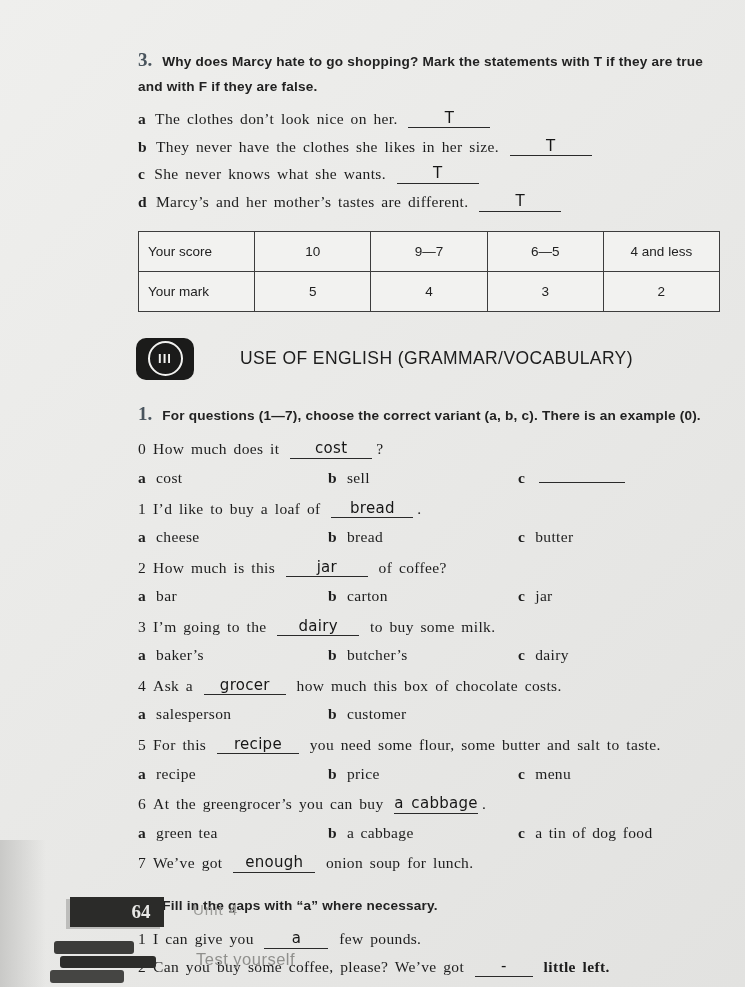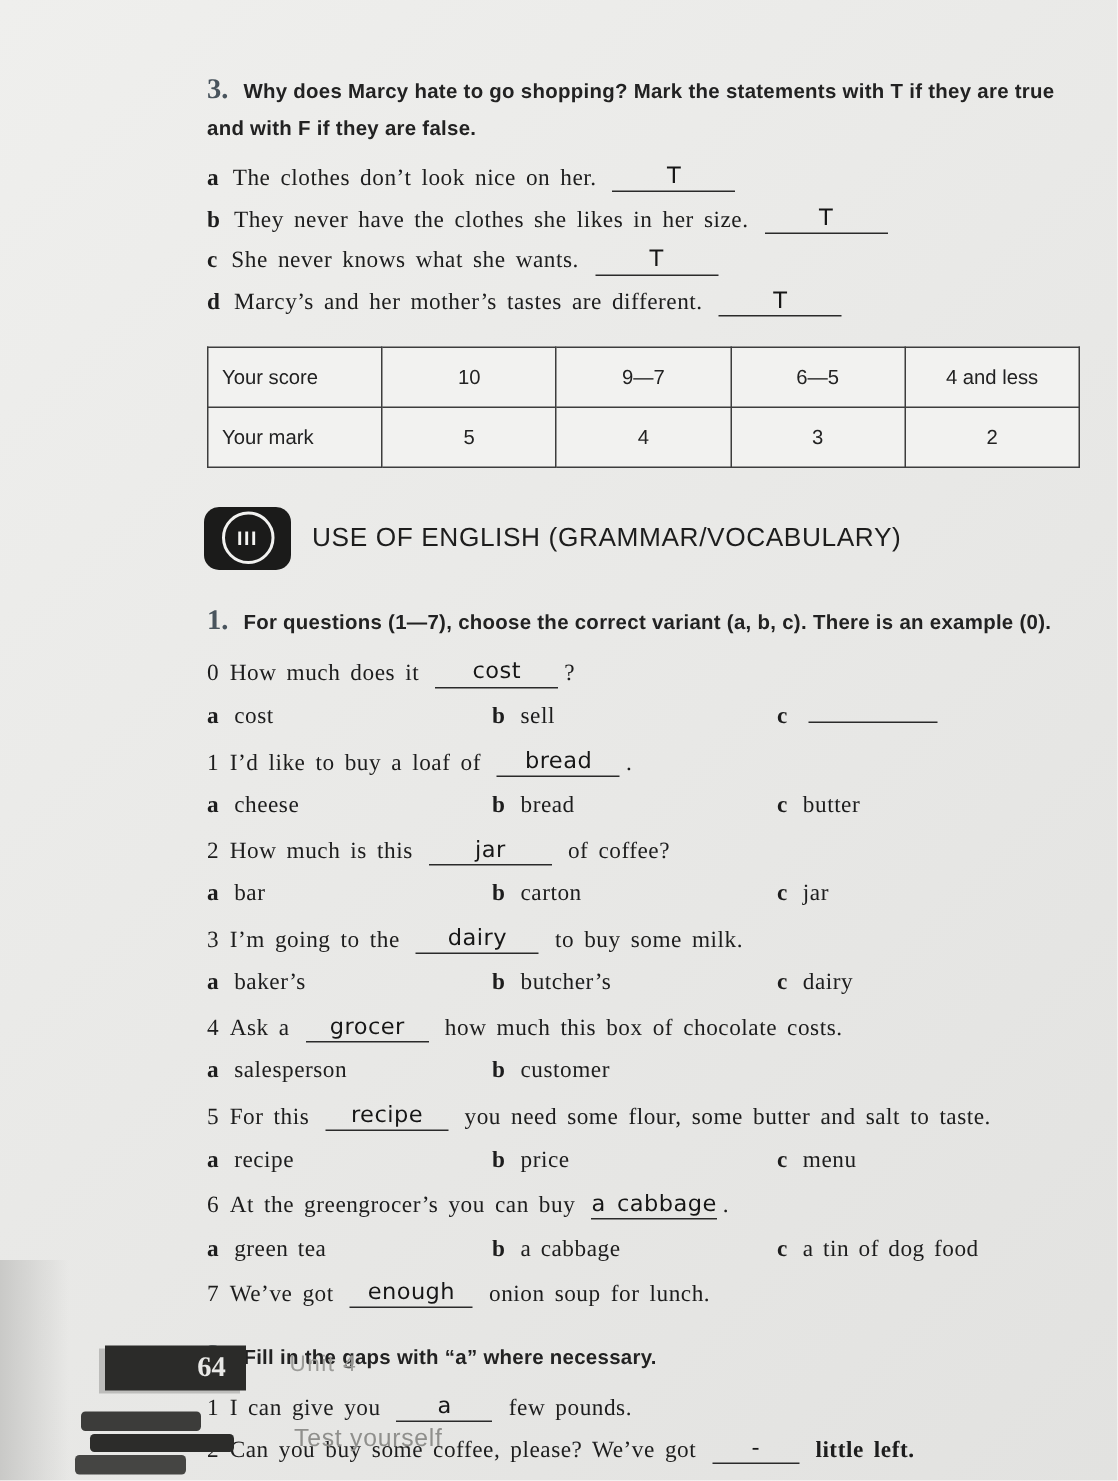--- a/index.html
+++ b/index.html
@@ -24,21 +24,21 @@
   .gap{display:inline-block;min-width:82px;border-bottom:1.4px solid #2a2a2a;text-align:center;line-height:1.05;margin:0 4px;vertical-align:baseline;}
   .gap-small{min-width:86px;}
   .hand{font-family:"DejaVu Sans",sans-serif;font-size:15px;color:#161616;letter-spacing:.3px;position:relative;top:-1px;}
 
   
   table.score{border-collapse:collapse;width:100%;margin:16px 0 26px 0;background:#f2f2f0;table-layout:fixed;}
   table.score td{border:1.4px solid #3d3d3d;height:37px;font-family:"Liberation Sans",sans-serif;font-size:13.5px;color:#222;text-align:center;}
   table.score td.rowlabel{text-align:left;padding-left:9px;}
 
   
-  .section-header{display:flex;align-items:center;margin:6px 0 20px -2px;}
+  .section-header{display:flex;align-items:center;margin:6px 0 20px -2px;gap:32px;}
   .section-badge{width:58px;height:42px;background:#1b1b1a;border-radius:10px;display:flex;align-items:center;justify-content:center;flex:0 0 auto;}
   .badge-circle{width:31px;height:31px;border:2px solid #f2f2f0;border-radius:50%;display:flex;align-items:center;justify-content:center;}
   .badge-circle span{color:#f4f4f2;font-family:"Liberation Sans",sans-serif;font-weight:bold;font-size:13px;letter-spacing:1px;}
   .section-title{font-family:"Liberation Sans",sans-serif;font-size:17.5px;color:#1d1d1d;margin-left:14px;letter-spacing:.4px;}
 
   
   .opt-row{display:flex;font-size:15.5px;letter-spacing:.35px;word-spacing:2px;line-height:1.5;margin:4px 0 7px 0;}
   .opt{display:block;}
   .opt-1{flex:0 0 190px;}
   .opt-2{flex:0 0 190px;}

